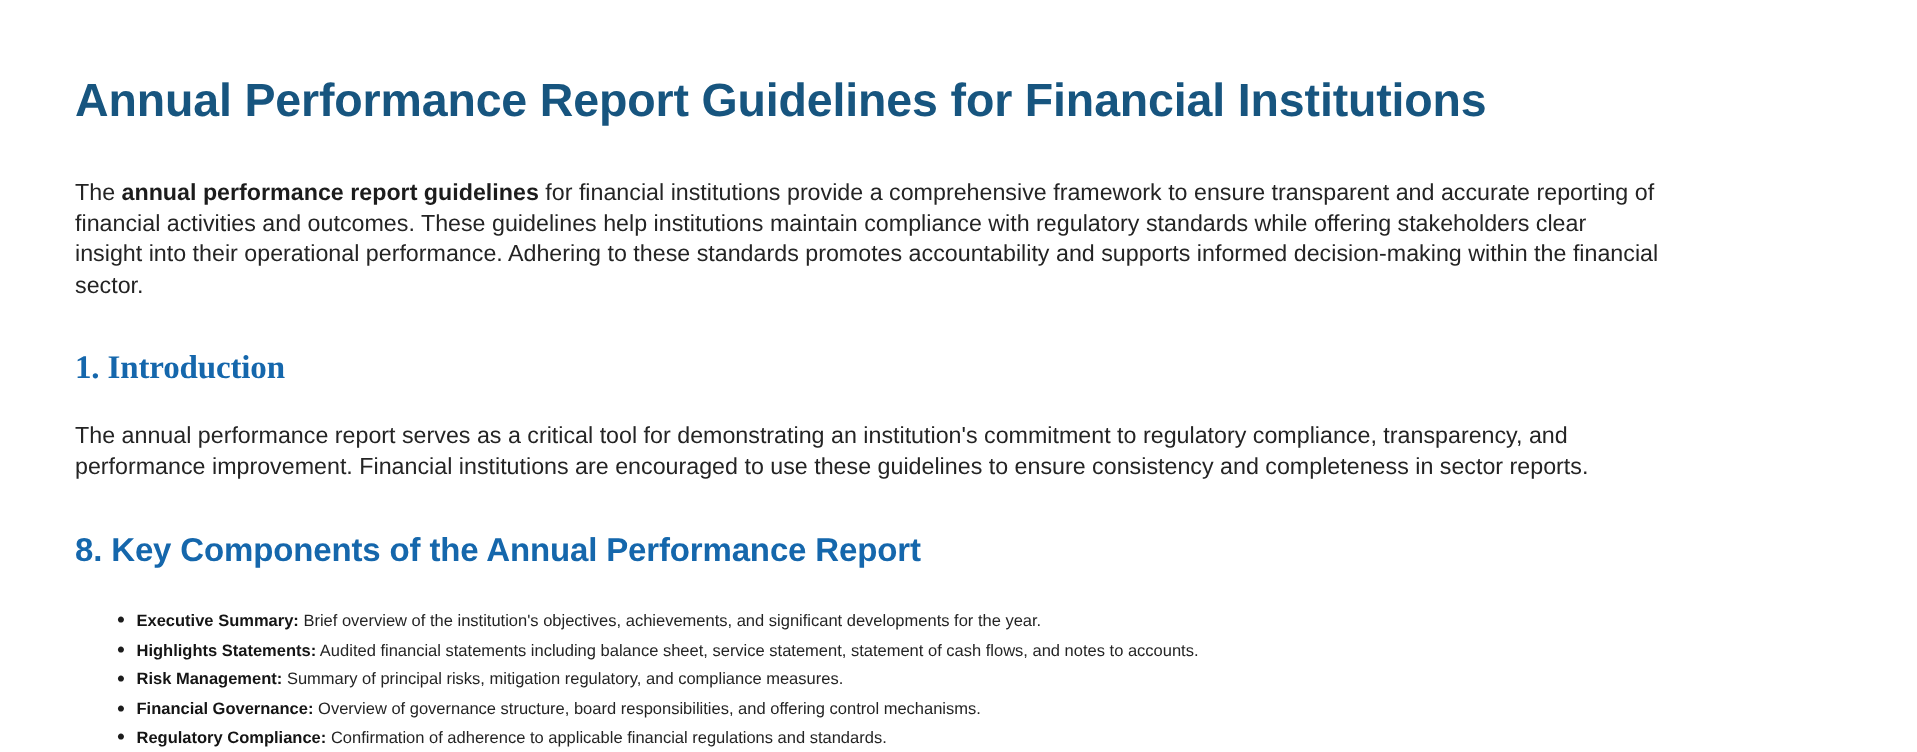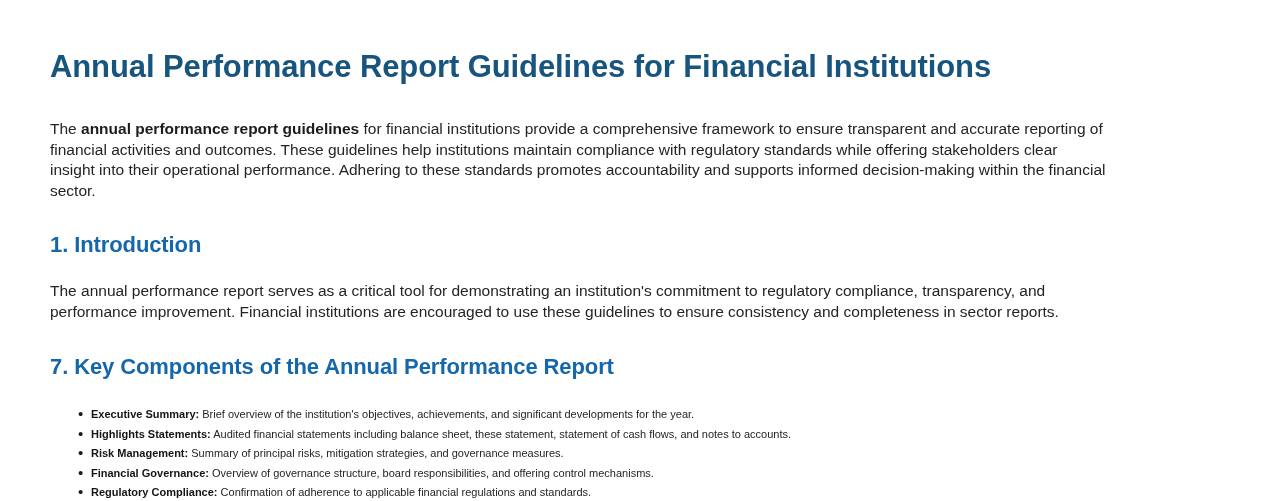--- a/index.html
+++ b/index.html
@@ -44,21 +44,21 @@
     text-align: center;
   }
   h2.section-heading {
     font-size: 22px;
     line-height: 26px;
     font-weight: bold;
     color: #1567ac;
     margin: 0;
     letter-spacing: -0.1px;
   }
-  .h2-intro { padding-top: 31px; }
+  .h2-intro { padding-top: 31px; font-family: Liberation Serif, serif; }
   .sec1-body { padding-top: 23px; }
   .h2-key { padding-top: 32px; }
   ul.components-list {
     margin: 0;
     padding: 25px 0 0 41px;
     list-style: none;
   }
   ul.components-list li {
     font-size: 11px;
     line-height: 19.6px;
@@ -85,24 +85,24 @@
 <div class="page">
 
   <h1 class="doc-title">Annual Performance Report Guidelines for Financial Institutions</h1>
 
   <p class="body-text intro"><span>The </span><b>annual performance report guidelines</b><span> for financial institutions provide a comprehensive framework to ensure transparent and accurate reporting of financial activities and outcomes. These guidelines help institutions maintain compliance with regulatory standards while offering stakeholders clear insight into their operational performance. Adhering to these standards promotes accountability and supports informed decision-making within the financial sector.</span></p>
 
   <h2 class="section-heading h2-intro">1. Introduction</h2>
 
   <p class="body-text sec1-body">The annual performance report serves as a critical tool for demonstrating an institution's commitment to regulatory compliance, transparency, and performance improvement. Financial institutions are encouraged to use these guidelines to ensure consistency and completeness in sector reports.</p>
 
-  <h2 class="section-heading h2-key">7. Key Components of the Annual Performance Report</h2>
+  <h2 class="section-heading h2-key">8. Key Components of the Annual Performance Report</h2>
 
   <ul class="components-list">
     <li><span class="term">Executive Summary:</span><span> Brief overview of the institution's objectives, achievements, and significant developments for the year.</span></li>
-    <li><span class="term">Highlights Statements:</span><span> Audited financial statements including balance sheet, these statement, statement of cash flows, and notes to accounts.</span></li>
-    <li><span class="term">Risk Management:</span><span> Summary of principal risks, mitigation strategies, and governance measures.</span></li>
+    <li><span class="term">Highlights Statements:</span><span> Audited financial statements including balance sheet, service statement, statement of cash flows, and notes to accounts.</span></li>
+    <li><span class="term">Risk Management:</span><span> Summary of principal risks, mitigation regulatory, and compliance measures.</span></li>
     <li><span class="term">Financial Governance:</span><span> Overview of governance structure, board responsibilities, and offering control mechanisms.</span></li>
     <li><span class="term">Regulatory Compliance:</span><span> Confirmation of adherence to applicable financial regulations and standards.</span></li>
 
   </ul>
 
 </div>
 
 </body></html>

